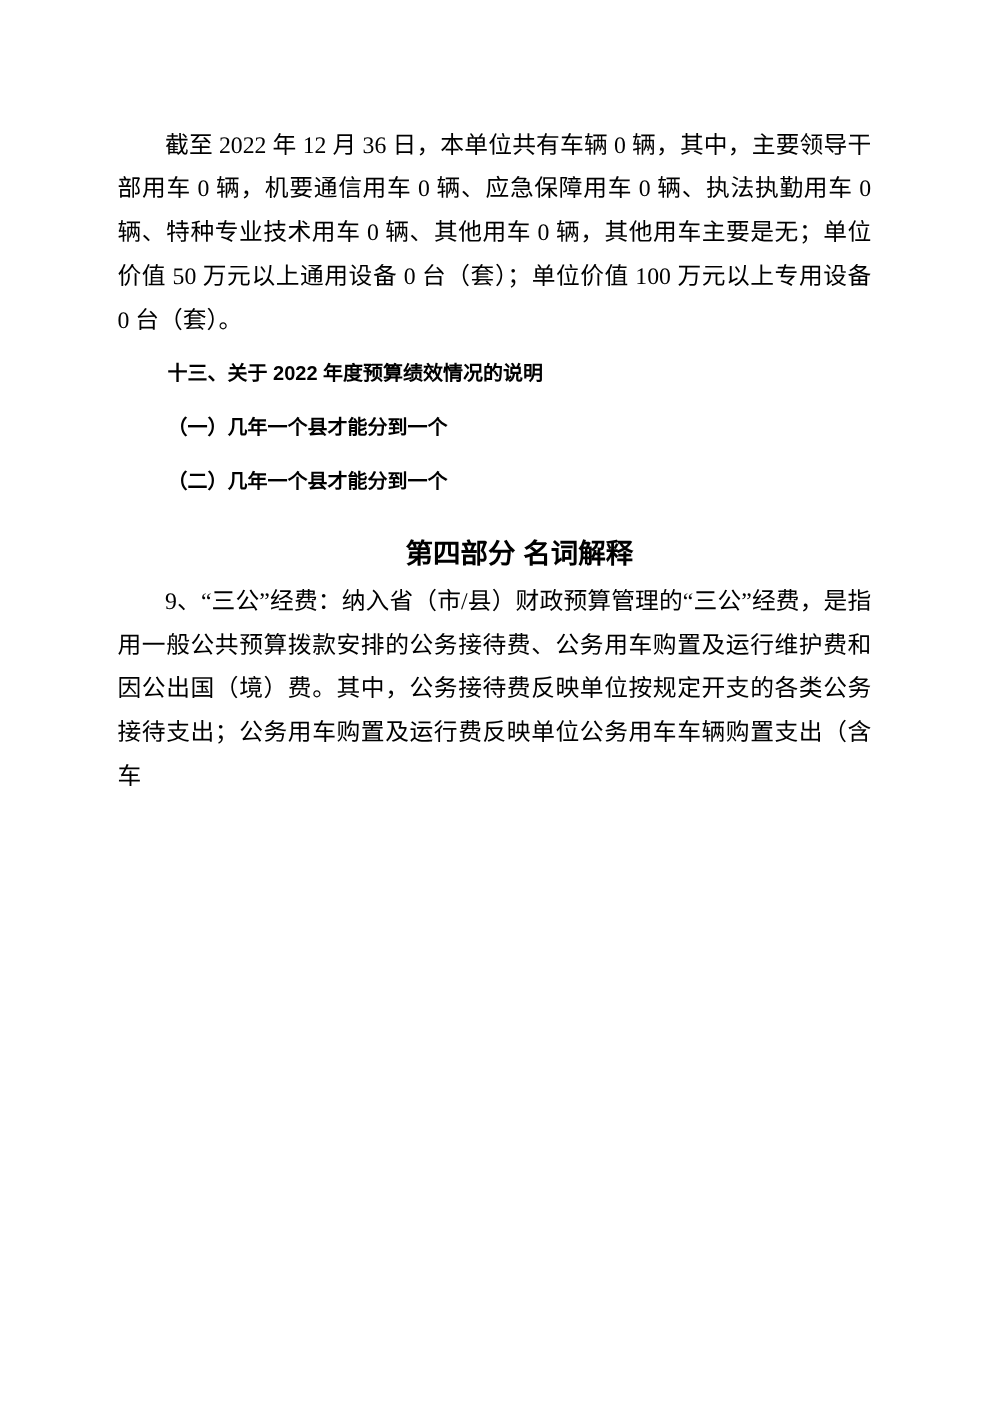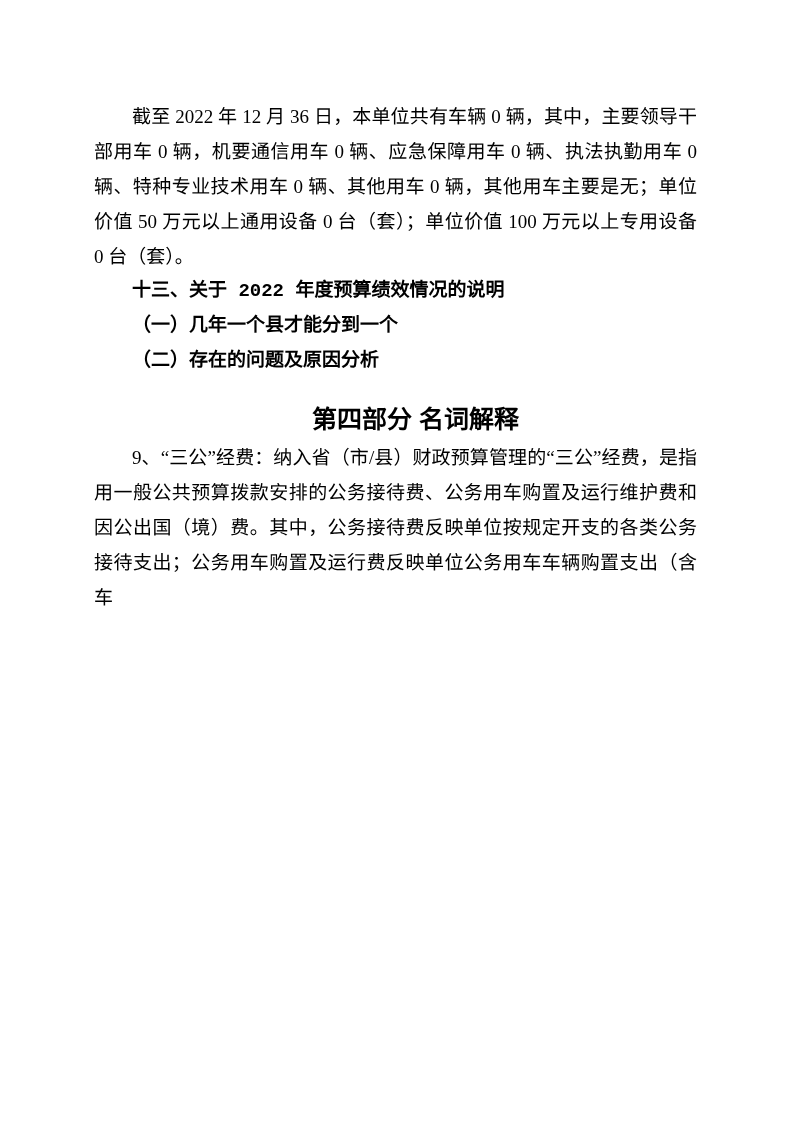--- a/index.html
+++ b/index.html
@@ -27,50 +27,50 @@
     margin: 0;
     text-indent: 2em;
     text-align: justify;
     text-justify: inter-ideograph;
     word-break: break-all;
   }
   .para:last-child {
     text-align: justify;
   }
   .h-sub {
-    margin: 0;
+    margin: 8px;
     text-indent: 2em;
-    font-family: Liberation Mono, monospace;
+    font-family: Liberation Sans, sans-serif;
     font-weight: bold;
-    font-size: 19px;
+    font-size: 16px;
     line-height: 35px;
     text-align: left;
   }
   .h-main {
     margin: 24px 0 5px 40px; 
     font-family: "Liberation Sans", "DejaVu Sans", sans-serif;
     font-weight: bold;
-    font-size: 25px;
+    font-size: 22px;
     line-height: 32px;
     text-align: center;
     text-indent: 0;
   }
 </style>
 </head>
 <body>
 
 <div class="page">
 
   <p class="para">截至 2022 年 12 月 36 日，本单位共有车辆 0 辆，其中，主要领导干部用车 0 辆，机要通信用车 0 辆、应急保障用车 0 辆、执法执勤用车 0 辆、特种专业技术用车 0 辆、其他用车 0 辆，其他用车主要是无；单位价值 50 万元以上通用设备 0 台（套）；单位价值 100 万元以上专用设备 0 台（套）。</p>
 
   <h2 class="h-sub">十三、关于 2022 年度预算绩效情况的说明</h2>
 
   <h3 class="h-sub">（一）几年一个县才能分到一个</h3>
 
 
-  <h3 class="h-sub">（二）存在的问题及原因分析</h3>
+  <h3 class="h-sub">（二）几年一个县才能分到一个</h3>
 
 
   <h1 class="h-main">第四部分 名词解释</h1>
 
   <p class="para">9、“三公”经费：纳入省（市/县）财政预算管理的“三公”经费，是指用一般公共预算拨款安排的公务接待费、公务用车购置及运行维护费和因公出国（境）费。其中，公务接待费反映单位按规定开支的各类公务接待支出；公务用车购置及运行费反映单位公务用车车辆购置支出（含车</p>
 
 </div>
 
 </body></html>

